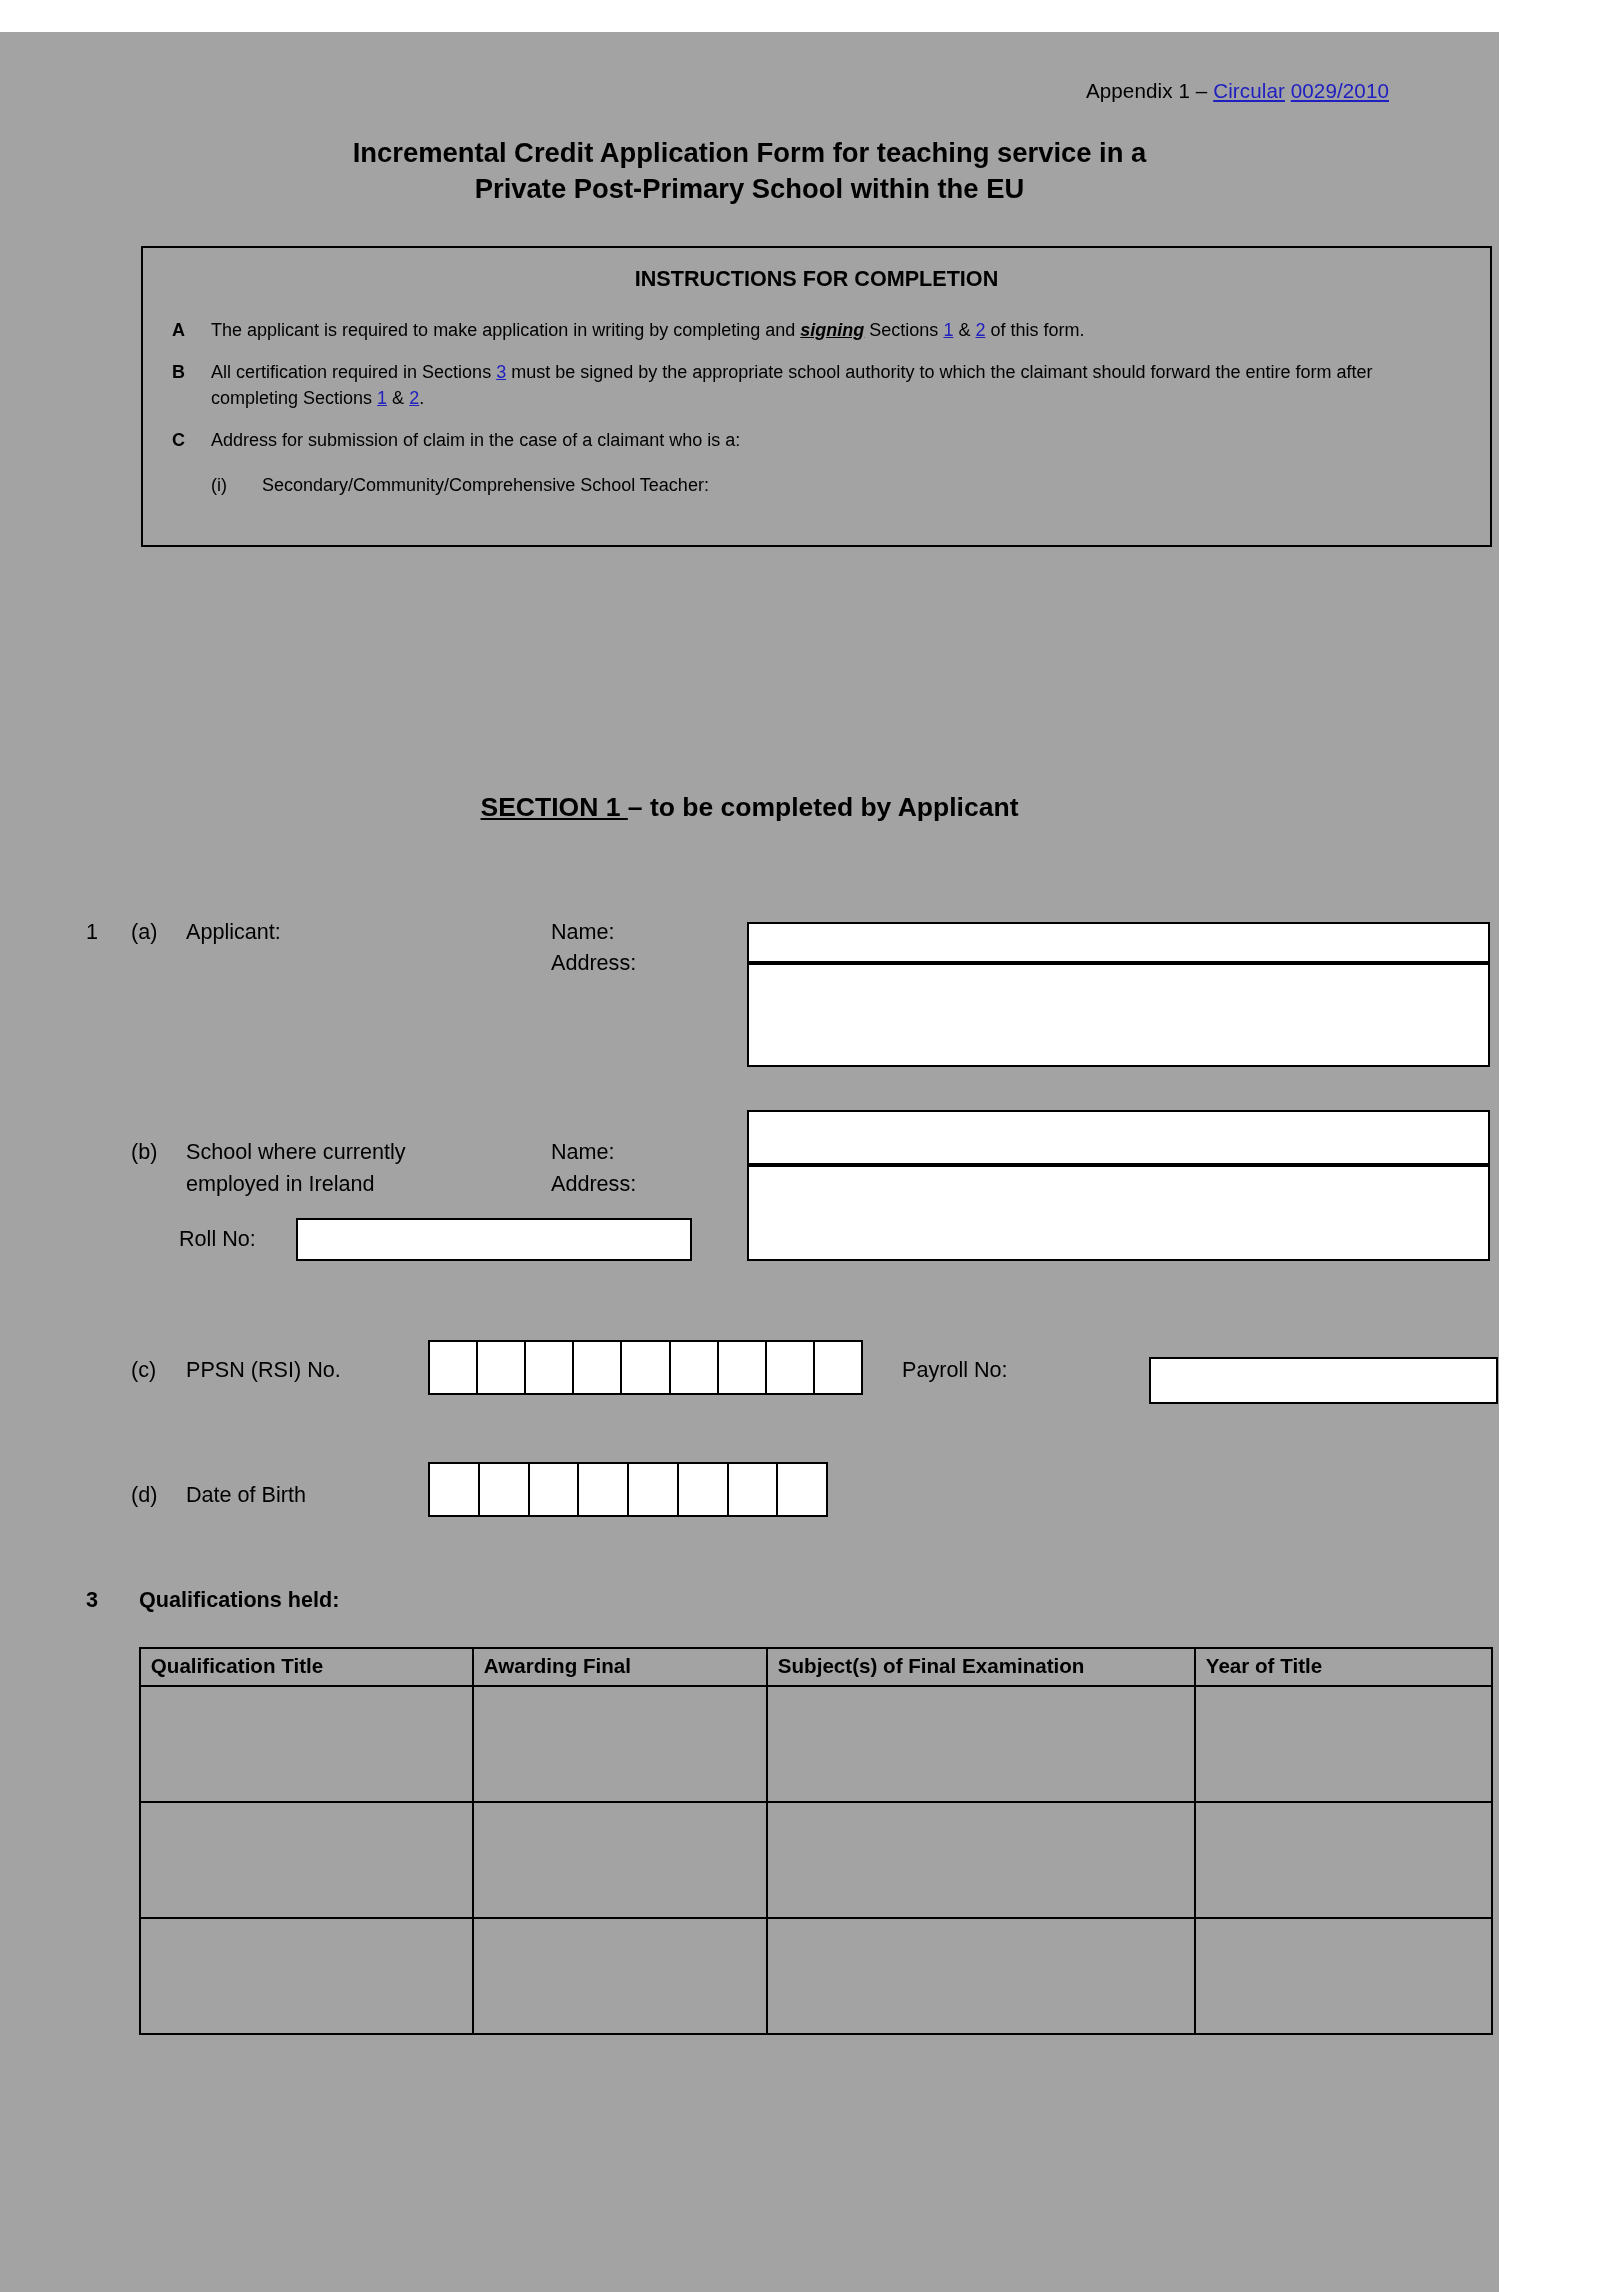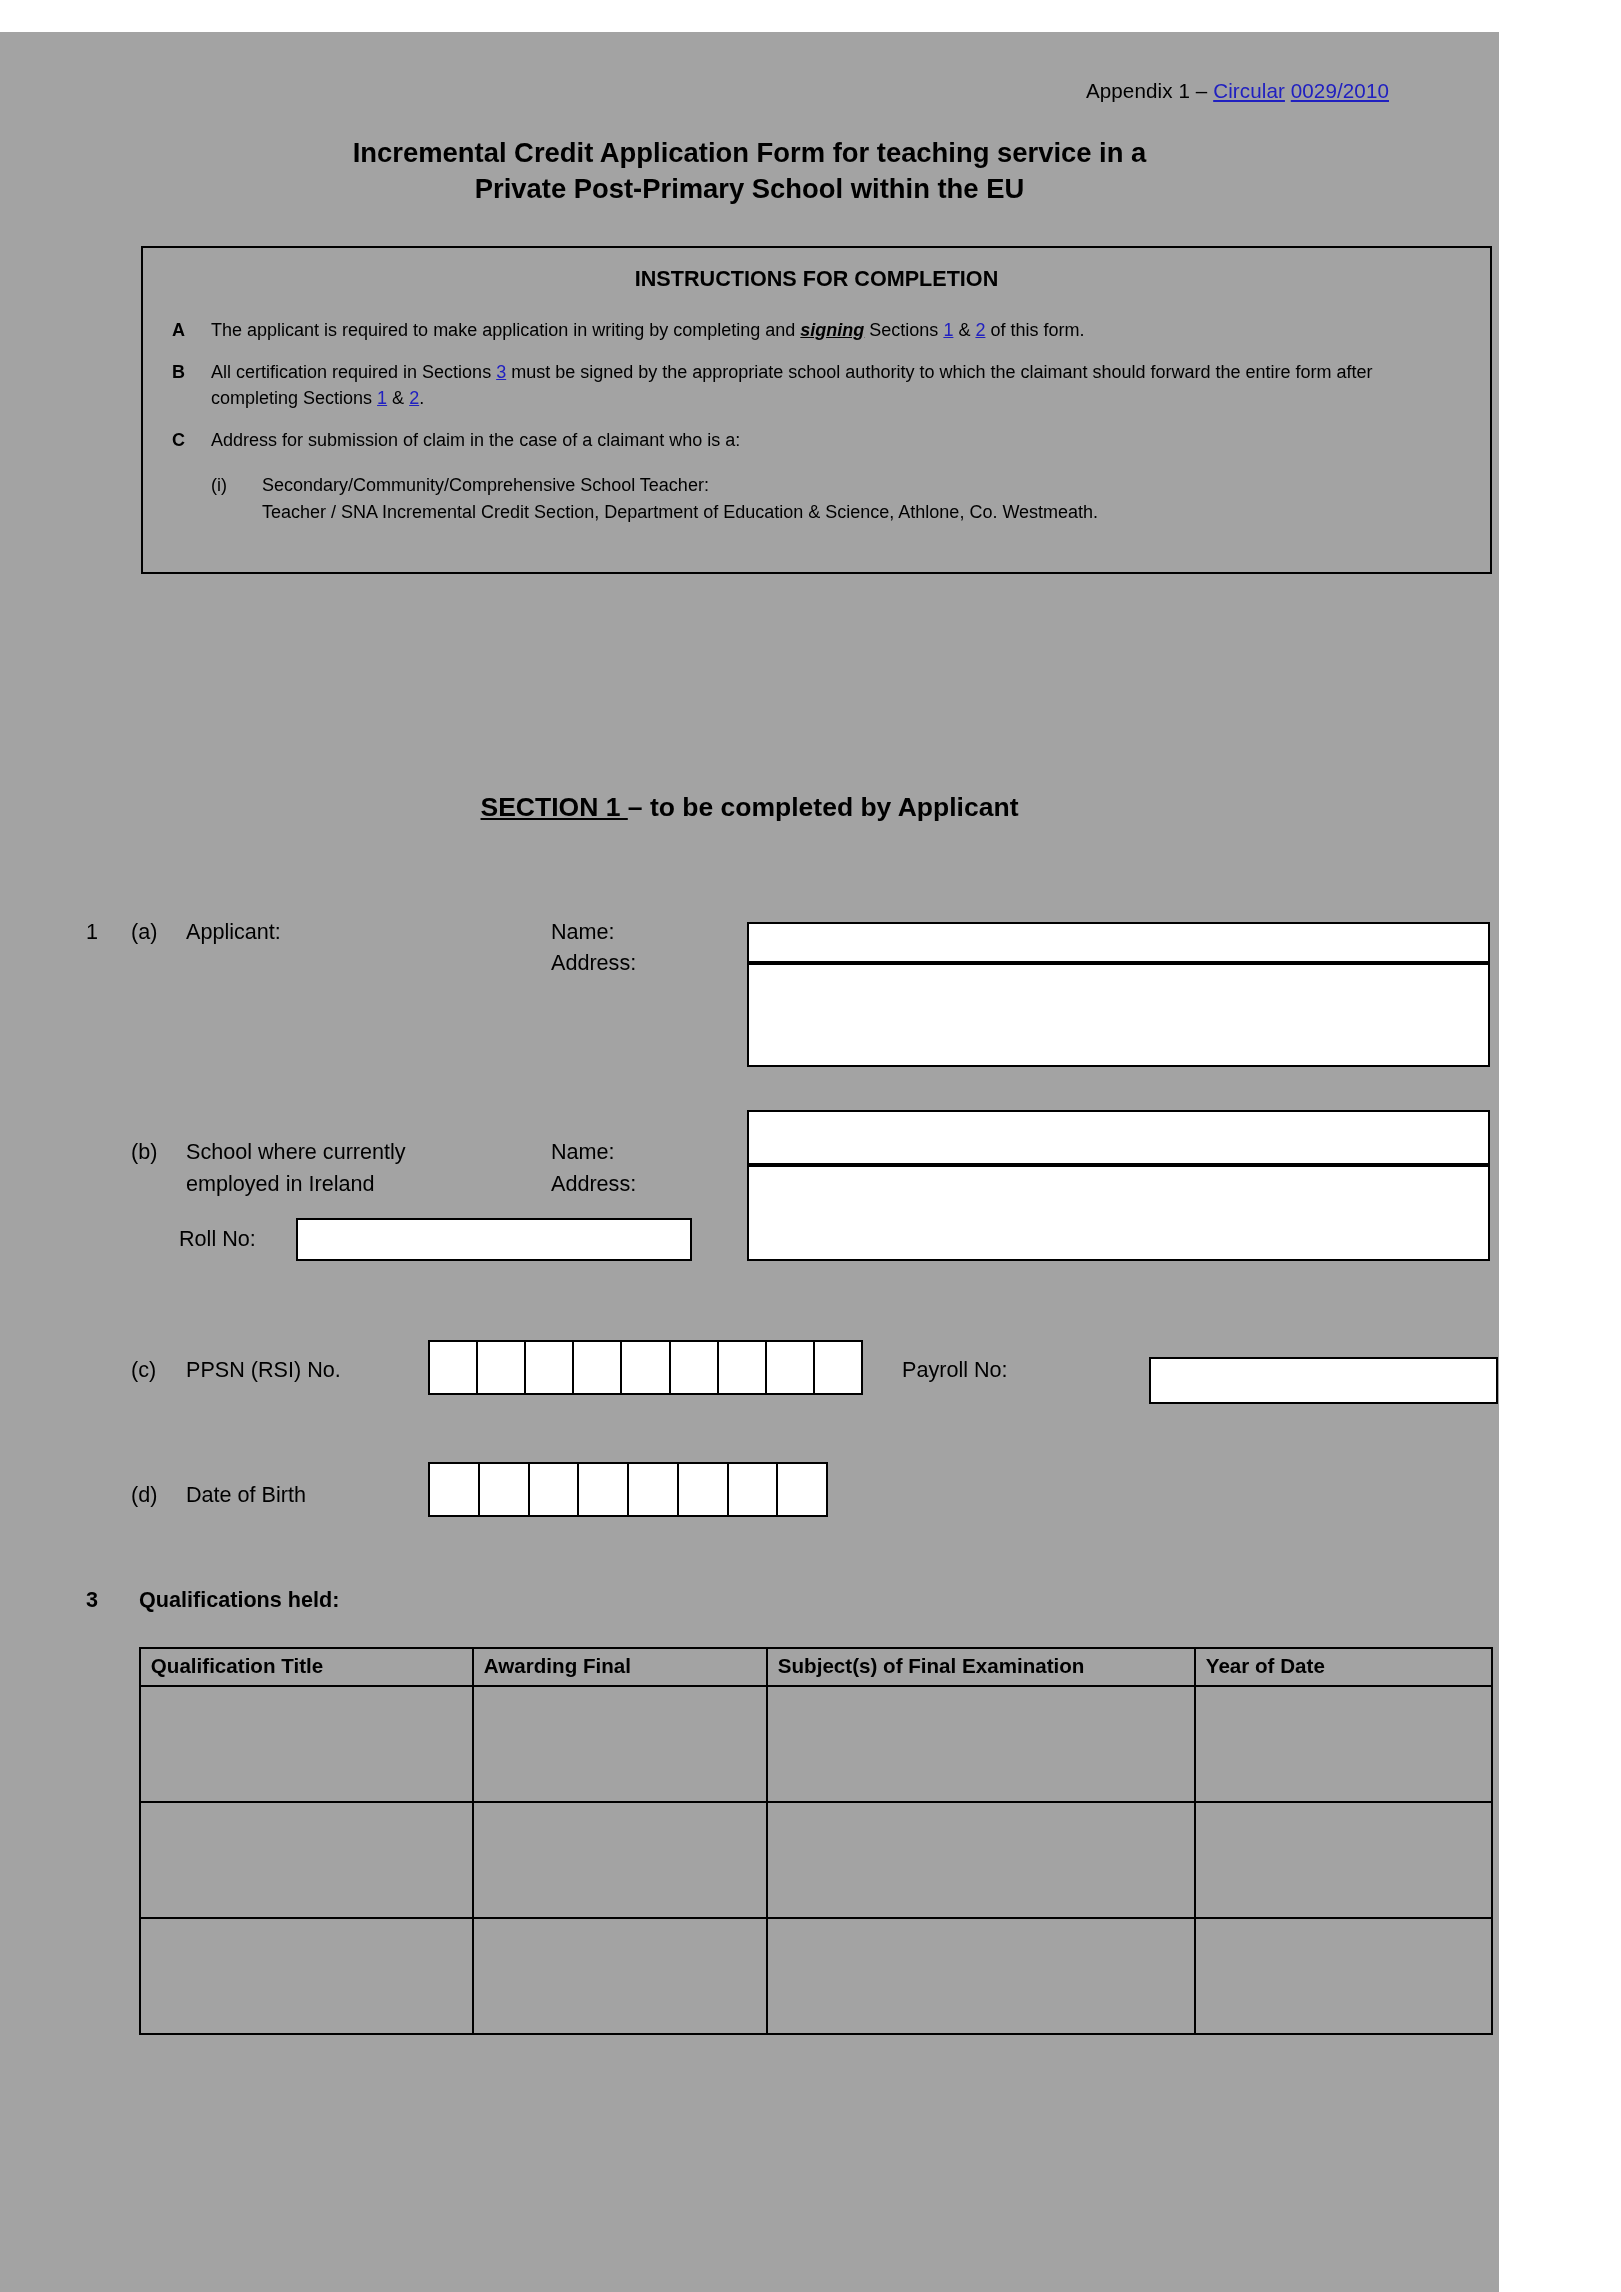--- a/index.html
+++ b/index.html
@@ -214,21 +214,20 @@
     <div class="instr-row">
       <div class="instr-letter">C</div>
       <div class="instr-text">Address for submission of claim in the case of a claimant who is a:</div>
     </div>
 
     <div class="roman-block">
       <div class="roman-row">
         <div class="roman-num">(i)</div>
         <div class="roman-text">
           <div>Secondary/Community/Comprehensive School Teacher:</div>
-          <div>Teacher / SNA Incremental Credit Section, Department of Education &amp; Science, Athlone, Co. Westmeath.</div>
         </div>
       </div>
     </div>
   </div>
 
   <div class="section-heading"><span class="u">SECTION 1 </span><span>– to be completed by Applicant</span></div>
 
   <div class="lbl" style="left:86px; top:885px;">1</div>
   <div class="lbl" style="left:131px; top:885px;">(a)</div>
   <div class="lbl" style="left:186px; top:885px;">Applicant:</div>
@@ -282,21 +281,21 @@
 
   <div class="qual-num">3</div>
   <div class="qual-title">Qualifications held:</div>
 
   <table class="qual">
     <thead>
       <tr>
         <th class="col-a">Qualification Title</th>
         <th class="col-b">Awarding Final</th>
         <th class="col-c">Subject(s) of Final Examination</th>
-        <th class="col-d">Year of Date</th>
+        <th class="col-d">Year of Title</th>
       </tr>
     </thead>
     <tbody>
       <tr>
         <td></td>
         <td></td>
         <td></td>
         <td></td>
       </tr>
       <tr>

